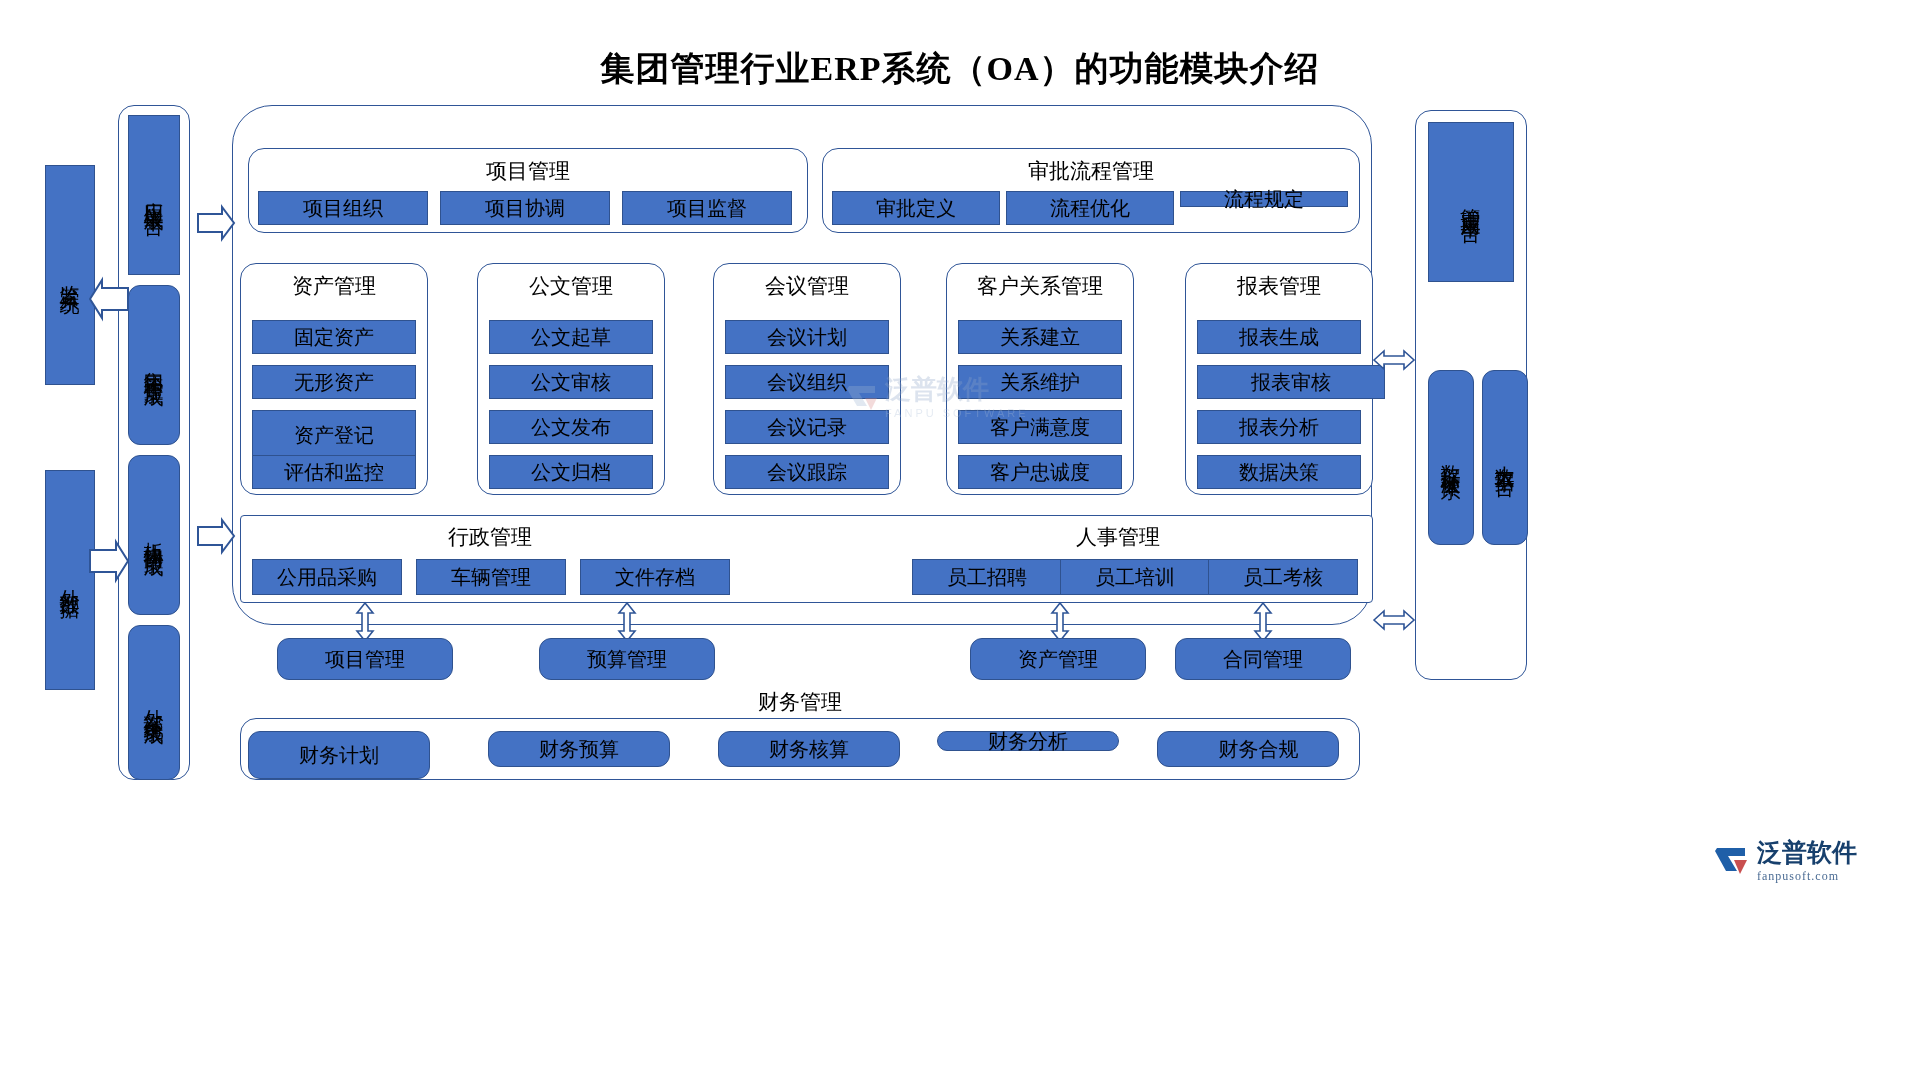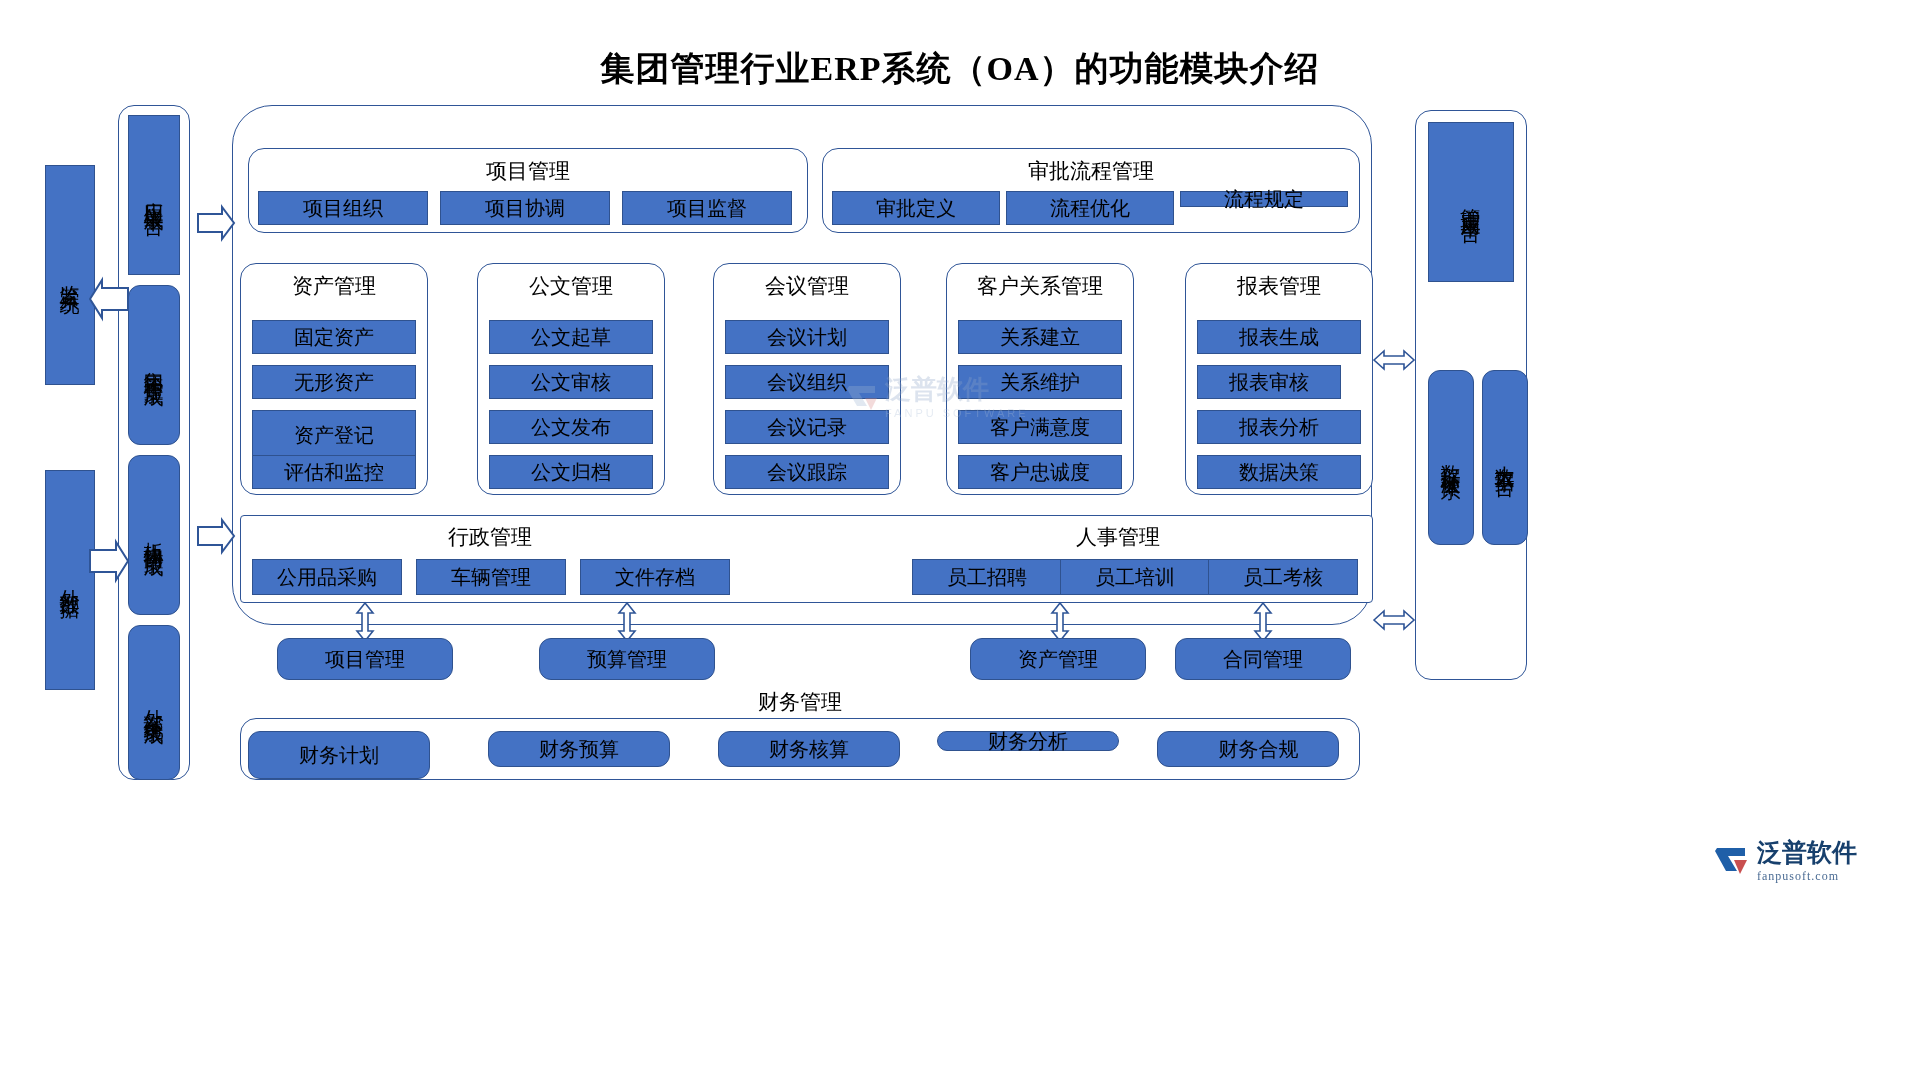--- a/index.html
+++ b/index.html
@@ -188,21 +188,21 @@
 <div class="bx fill" style="left:958px;top:455px;width:164px;height:34px;">
   <span>客户忠诚度</span>
   </div>
 
 <div class="bx outline" style="left:1185px;top:263px;width:188px;height:232px;">
   <div class="grp-title">报表管理</div>
 </div>
 <div class="bx fill" style="left:1197px;top:320px;width:164px;height:34px;">
   <span>报表生成</span>
   </div>
-<div class="bx fill" style="left:1197px;top:365px;width:144px;height:34px;">
+<div class="bx fill" style="left:1197px;top:365px;width:188px;height:34px;">
   <span>报表审核</span>
   </div>
 <div class="bx fill" style="left:1197px;top:410px;width:164px;height:34px;">
   <span>报表分析</span>
   </div>
 <div class="bx fill" style="left:1197px;top:455px;width:164px;height:34px;">
   <span>数据决策</span>
   </div>
 
 <div class="bx outline sq" style="left:240px;top:515px;width:1133px;height:88px;"></div>

